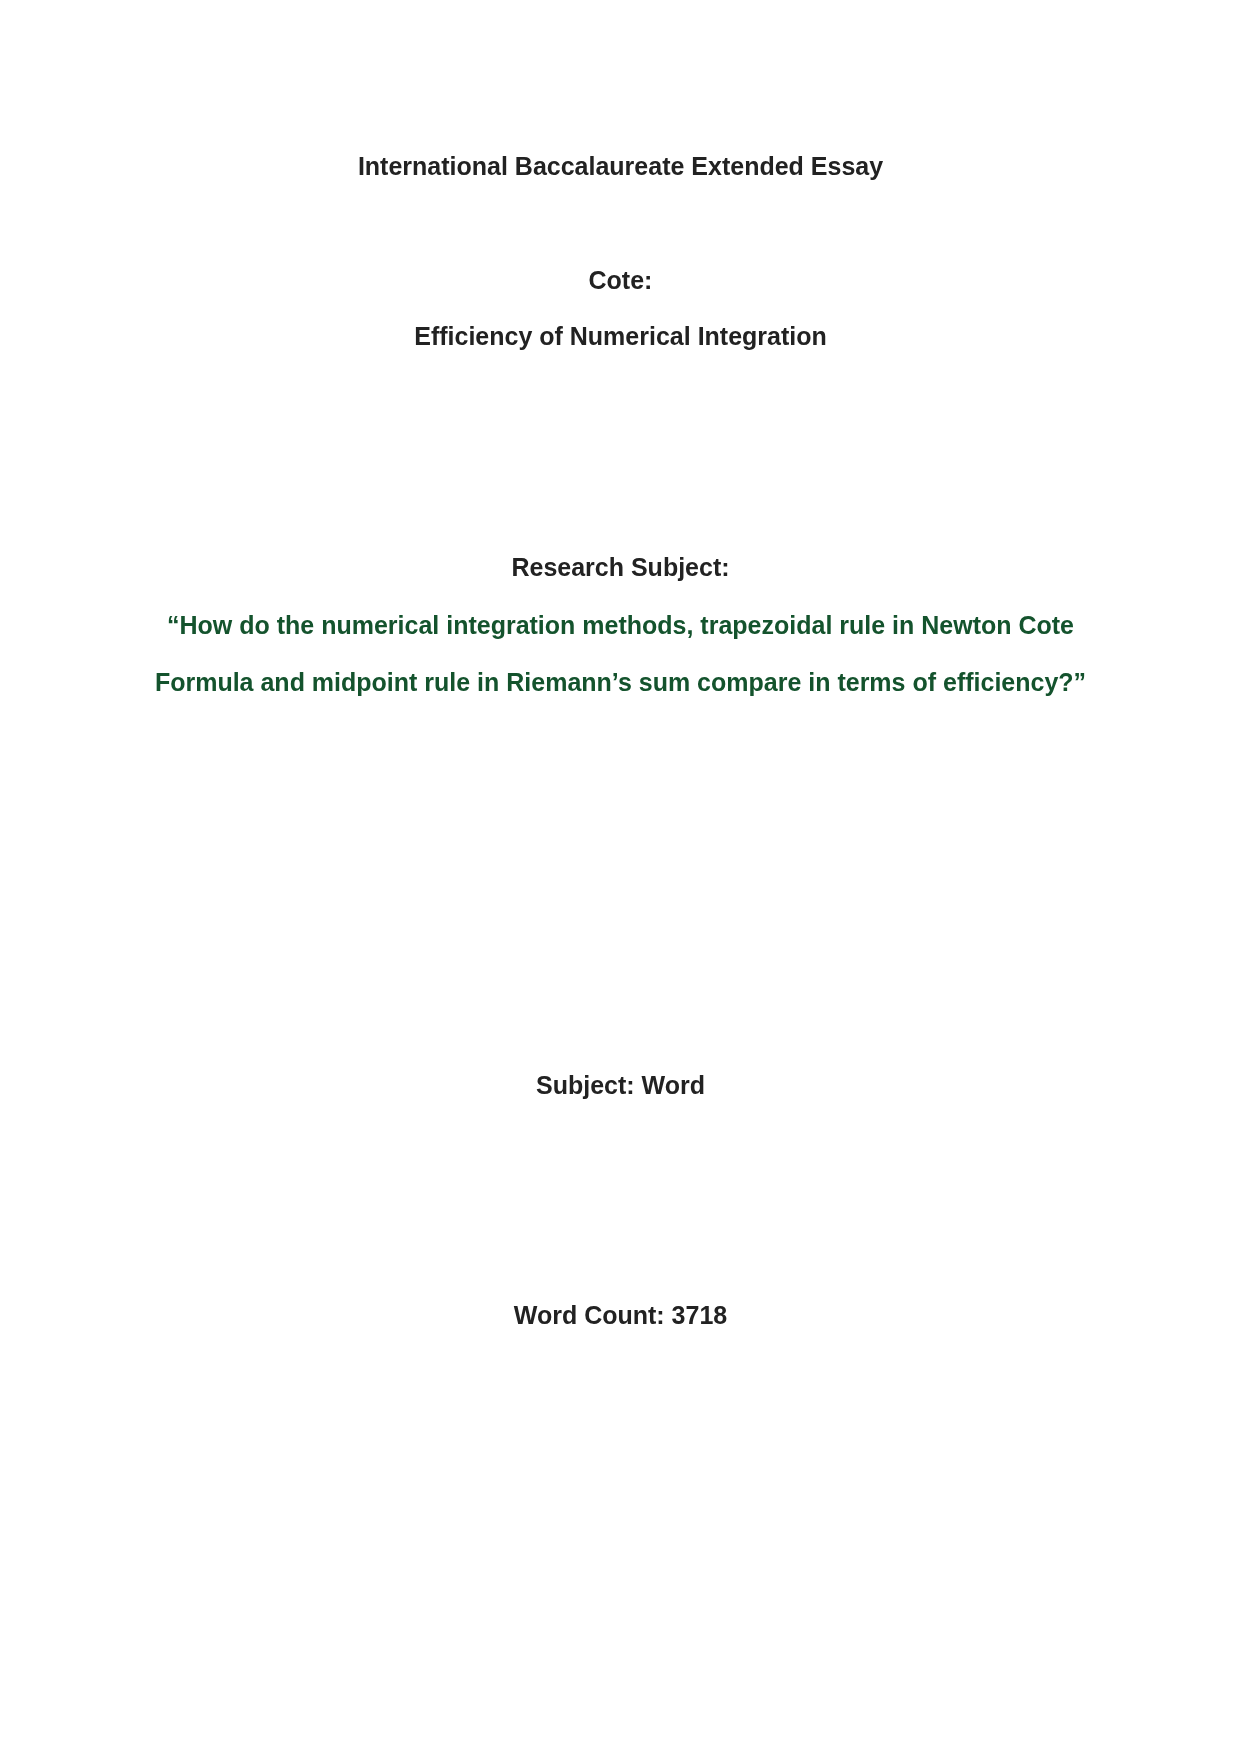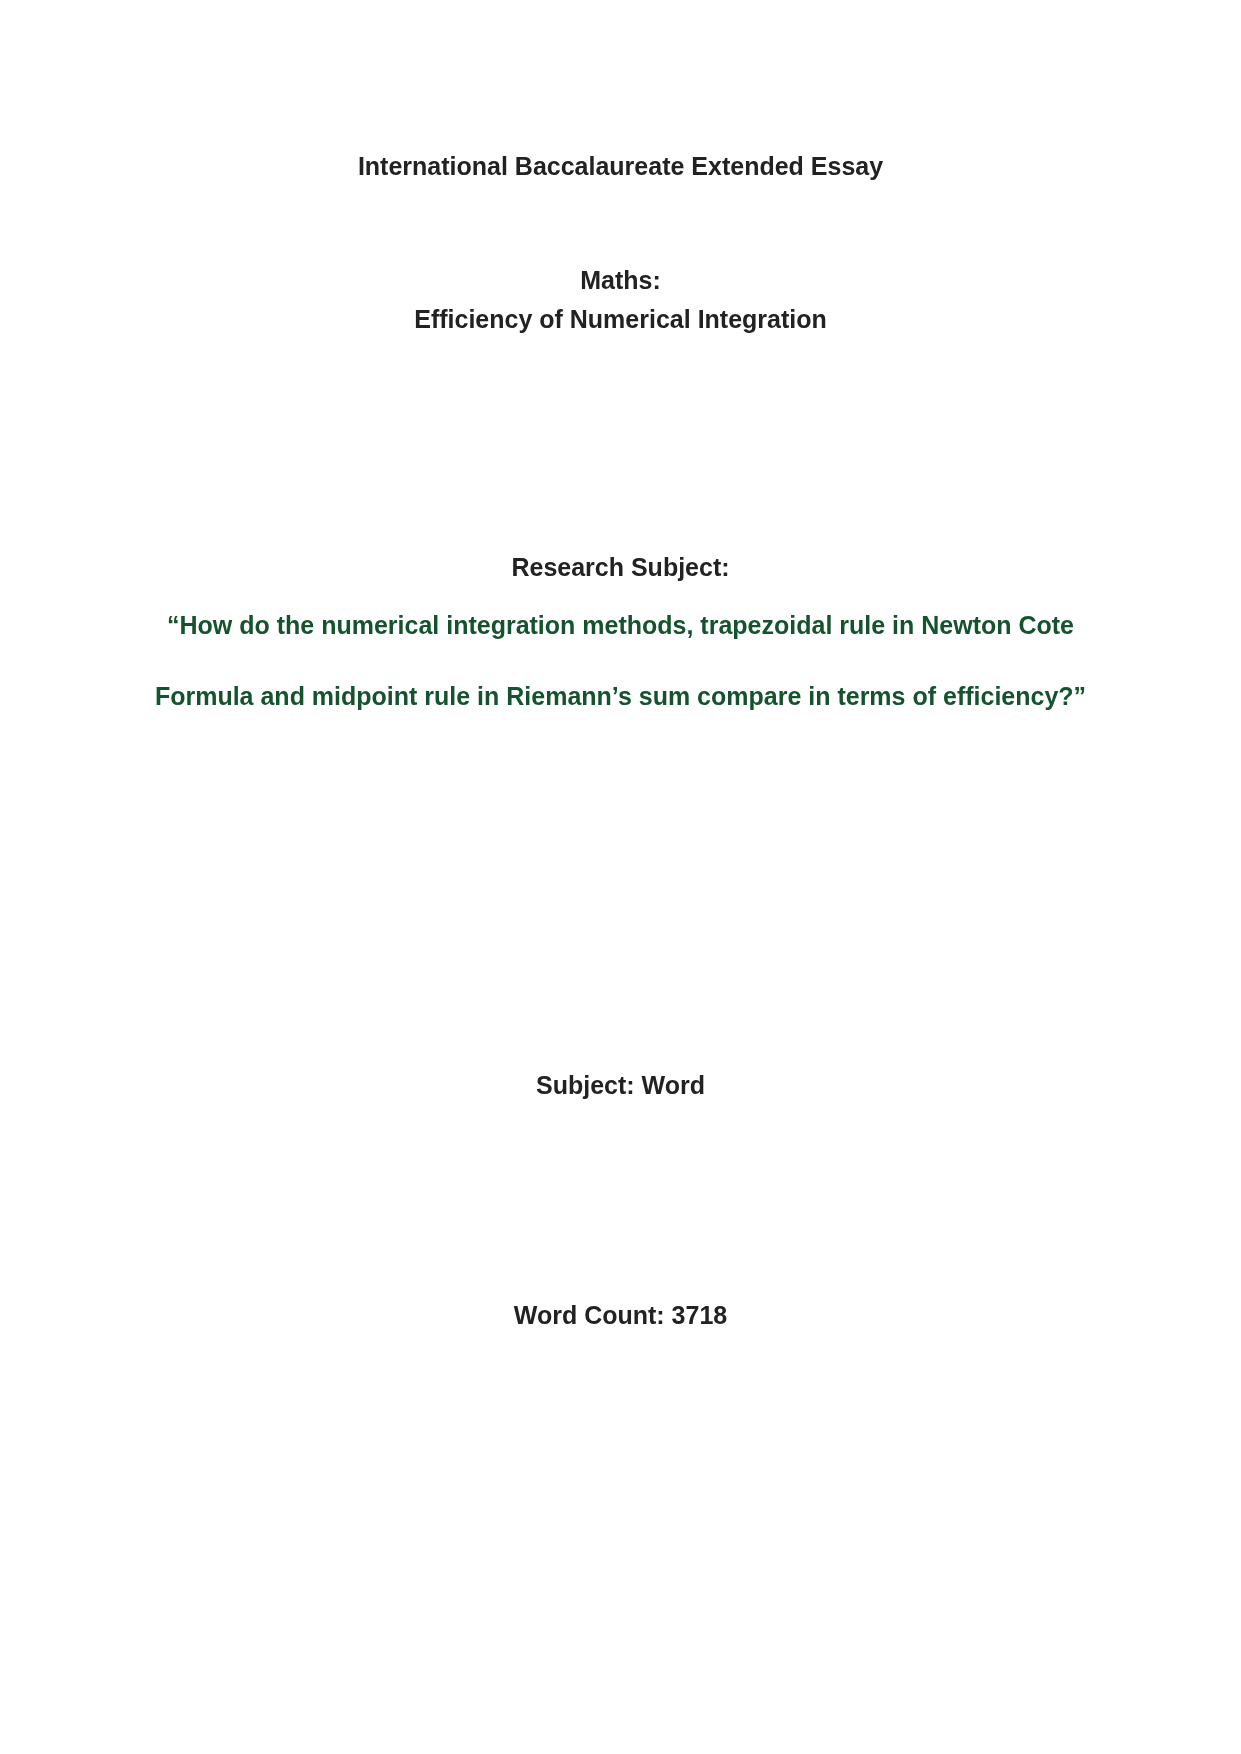--- a/index.html
+++ b/index.html
@@ -27,23 +27,23 @@
     }
     .dark { color: #222222; }
     .black { color: #14532d; }
   </style>
 </head>
 <body>
 
 <div>
   <div class="line dark" style="top:166px;">International Baccalaureate Extended Essay</div>
 
-  <div class="line dark" style="top:280px;">Maths:</div>
-  <div class="line dark" style="top:319px;">Efficiency of Numerical Integration</div>
+  <div class="line dark" style="top:280px;">Cote:</div>
+  <div class="line dark" style="top:336px;">Efficiency of Numerical Integration</div>
 
   <div class="line dark" style="top:567px;">Research Subject:</div>
   <div class="line black" style="top:625px;">“How do the numerical integration methods, trapezoidal rule in Newton Cote</div>
-  <div class="line black" style="top:696px;text-align:center;">Formula and midpoint rule in Riemann’s sum compare in terms of efficiency?”</div>
+  <div class="line black" style="top:682px;text-align:center;">Formula and midpoint rule in Riemann’s sum compare in terms of efficiency?”</div>
 
   <div class="line dark" style="top:1085px;">Subject: Word</div>
 
   <div class="line dark" style="top:1315px;">Word Count: 3718</div>
 </div>
 
 </body></html>

